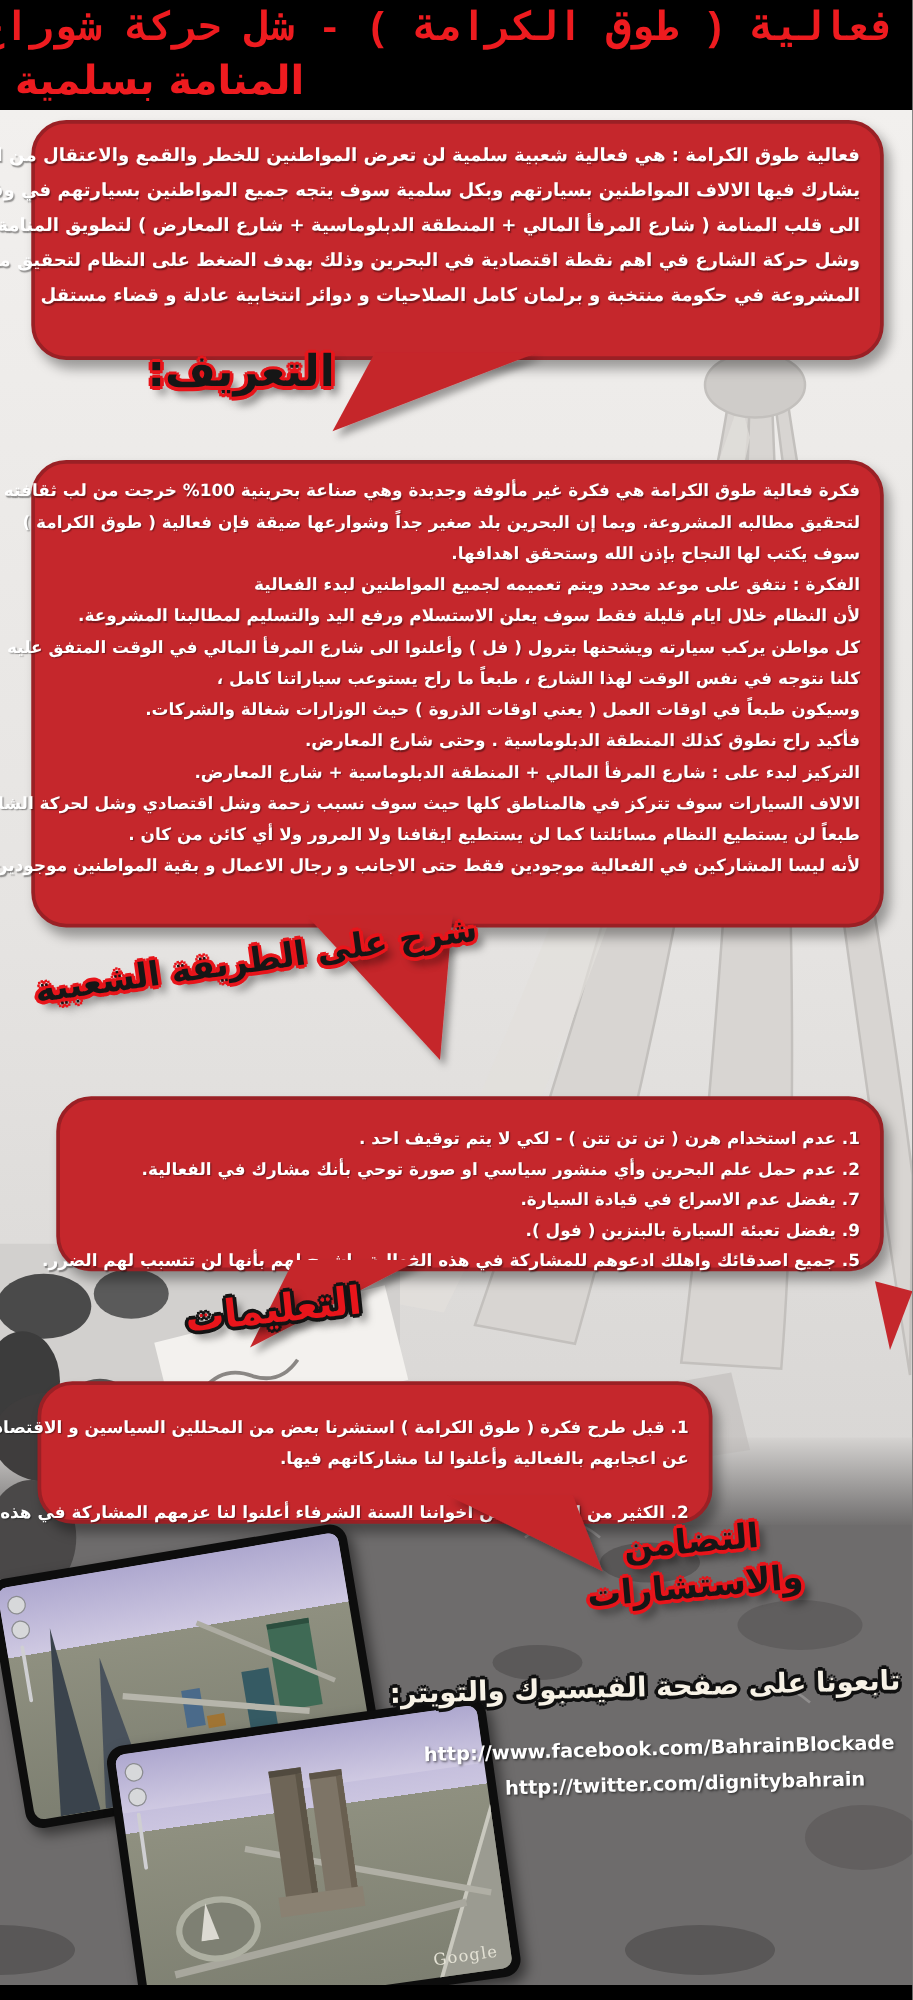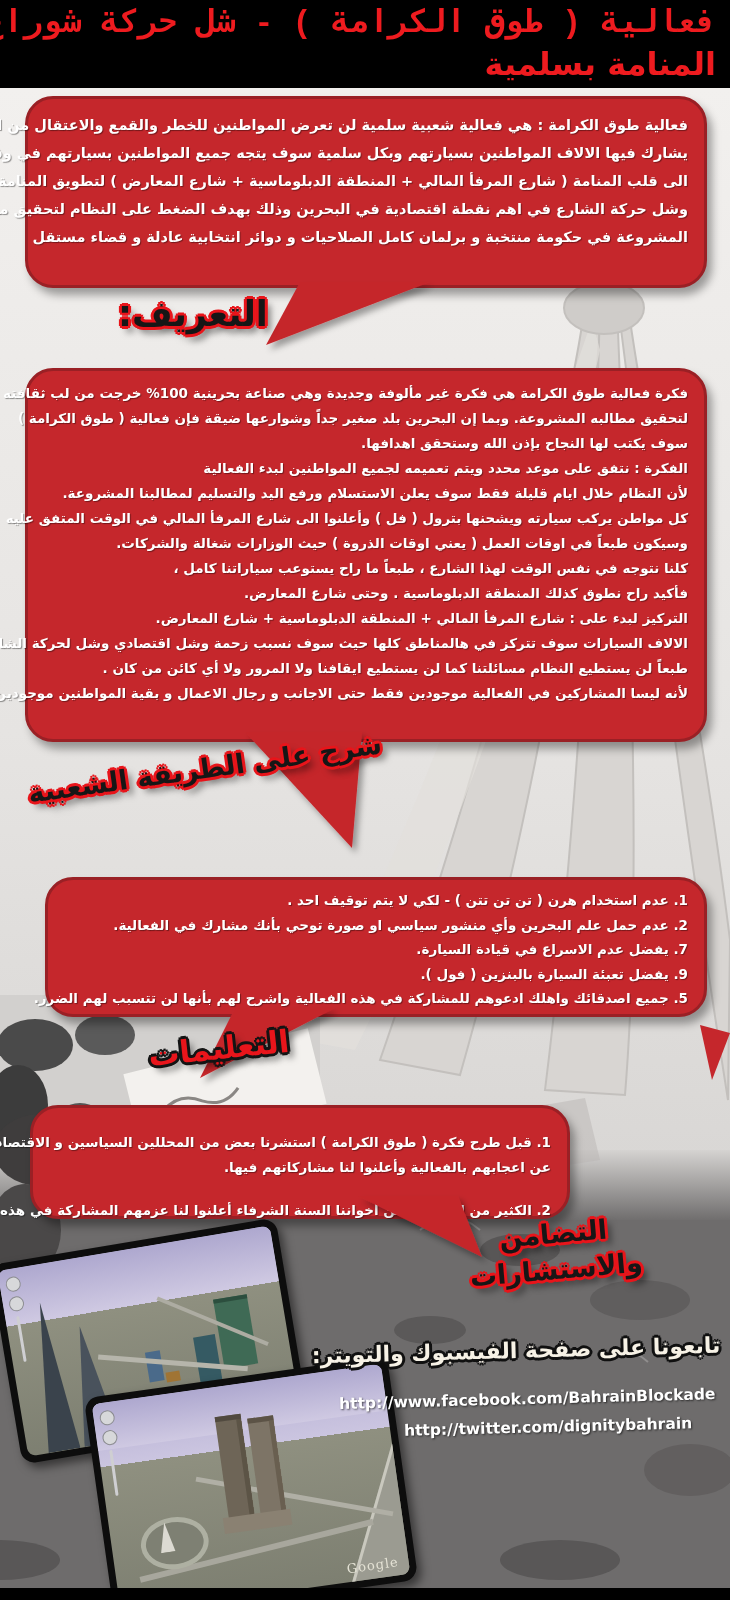--- a/index.html
+++ b/index.html
@@ -21,38 +21,38 @@
   #title .t2{font-size:32px;line-height:40px;padding-left:12px;}
   
   .bubble{position:absolute;background:#c5272c;border:3px solid #9a2025;border-radius:28px;
           box-sizing:border-box;z-index:3;box-shadow:5px 7px 9px rgba(0,0,0,.35);
           direction:rtl;text-align:right;color:#fff;font-weight:bold;}
   .bubble .line{white-space:nowrap;text-shadow:1px 1px 1px rgba(0,0,0,.4);}
   #bubble-definition{left:25px;top:96px;width:682px;height:192px;padding:12px 16px;font-size:14.5px;}
   #bubble-definition .line{line-height:28px;}
   #bubble-explanation{left:25px;top:368px;width:682px;height:374px;padding:10px 16px;font-size:13.5px;}
   #bubble-explanation .line{line-height:25px;}
-  #bubble-instructions{left:45px;top:877px;width:662px;height:140px;padding:8px 16px;font-size:13.5px;}
+  #bubble-instructions{left:45px;top:877px;width:662px;height:140px;padding:19px 16px;font-size:13.5px;}
   #bubble-instructions .line{line-height:24.5px;}
   #bubble-solidarity{left:30px;top:1105px;width:540px;height:114px;padding:22px 16px;font-size:13.5px;}
   #bubble-solidarity .line{line-height:25px;}
   #bubble-solidarity .spacer{height:18px;}
   
   #tails{left:0;top:0;z-index:4;pointer-events:none;}
   
   .label{position:absolute;z-index:5;font-weight:bold;white-space:nowrap;direction:rtl;}
   .outline-red{color:#161616;
     text-shadow:-2px -2px 0 #e8151b,2px -2px 0 #e8151b,-2px 2px 0 #e8151b,2px 2px 0 #e8151b,
                 -3px 0 0 #e8151b,3px 0 0 #e8151b,0 -3px 0 #e8151b,0 3px 0 #e8151b,
                 5px 6px 7px rgba(0,0,0,.55);}
   .outline-black{color:#e8151b;
     text-shadow:-2px -2px 0 #141414,2px -2px 0 #141414,-2px 2px 0 #141414,2px 2px 0 #141414,
                 -3px 0 0 #141414,3px 0 0 #141414,0 -3px 0 #141414,0 3px 0 #141414,
                 5px 6px 7px rgba(0,0,0,.55);}
-  #label-definition{left:118px;top:294px;font-size:35px;}
+  #label-definition{left:118px;top:278px;font-size:35px;}
   #label-explanation{left:26px;top:778px;font-size:27px;transform:rotate(-8deg);transform-origin:left top;}
   #label-instructions{left:148px;top:1030px;font-size:31px;transform:rotate(-6deg);}
   #label-solidarity{left:468px;top:1216px;font-size:27px;line-height:36px;text-align:center;transform:rotate(-5deg);}
   
   .ge-card{position:absolute;background:#0d0d0d;border-radius:14px;padding:7px;z-index:6;
            box-shadow:4px 6px 10px rgba(0,0,0,.5);}
   .ge-view{position:relative;width:100%;height:100%;border-radius:8px;overflow:hidden;
            background:linear-gradient(#b6b0d4 0,#cbc5e0 30%,#8f9080 30%,#7d7f71 100%);}
   .ge-sky{position:absolute;left:0;top:0;width:100%;height:30%;background:linear-gradient(#aea8cf,#cfc9e2);}
   .ge-ctrl{position:absolute;left:6px;top:8px;width:14px;z-index:3;}
@@ -116,21 +116,21 @@
       <path d="M600,1360 q24,-20 48,2" stroke="#8f8d8d" stroke-width="2" fill="none"></path>
       <path d="M40,1210 q40,-30 80,-6" stroke="#8a8888" stroke-width="3" fill="none"></path>
       <ellipse cx="40" cy="1150" rx="46" ry="36" fill="#3f3d3d"></ellipse>
       <ellipse cx="25" cy="1230" rx="36" ry="46" fill="#4a4848"></ellipse>
       <path d="M460,1120 L585,1098 L600,1160 L470,1180 Z" fill="#b9b6b3" opacity="0.5"></path>
     </g>
   </svg>
 
   <div id="title">
     <div class="t1">فعالية ( طوق الكرامة ) - شل حركة شوراع</div>
-    <div class="t2" style="text-align:right;">
+    <div class="t2" style="text-align:left;">
       <span>المنامة بسلمية</span>
     </div>
   </div>
   <div class="band" id="band-top" style="z-index:7;"></div>
   <div class="band" id="band-bottom"></div>
 
   <svg class="abs" id="tails" width="730" height="1600" viewBox="0 0 730 1600">
     <g fill="#c5272c" filter="url(#tailshadow)">
       <path d="M300,282 L430,282 L266,345 Z"></path>
       <path d="M245,732 L362,732 L352,848 Z"></path>
@@ -153,22 +153,22 @@
     </div>
   <div class="label outline-red" id="label-definition">التعريف:</div>
 
   <div class="bubble" id="bubble-explanation">
       <div class="line">فكرة فعالية طوق الكرامة هي فكرة غير مألوفة وجديدة وهي صناعة بحرينية 100% خرجت من لب ثقافته السلمية</div>
       <div class="line">لتحقيق مطالبه المشروعة. وبما إن البحرين بلد صغير جداً وشوارعها ضيقة فإن فعالية ( طوق الكرامة )</div>
       <div class="line">سوف يكتب لها النجاح بإذن الله وستحقق اهدافها.</div>
       <div class="line">الفكرة : نتفق على موعد محدد ويتم تعميمه لجميع المواطنين لبدء الفعالية</div>
       <div class="line">لأن النظام خلال ايام قليلة فقط سوف يعلن الاستسلام ورفع اليد والتسليم لمطالبنا المشروعة.</div>
       <div class="line">كل مواطن يركب سيارته ويشحنها بترول ( فل ) وأعلنوا الى شارع المرفأ المالي في الوقت المتفق عليه</div>
+      <div class="line">كلنا نتوجه في نفس الوقت لهذا الشارع ، طبعاً ما راح يستوعب سياراتنا كامل ،</div>
       <div class="line">وسيكون طبعاً في اوقات العمل ( يعني اوقات الذروة ) حيث الوزارات شغالة والشركات.</div>
-      <div class="line">كلنا نتوجه في نفس الوقت لهذا الشارع ، طبعاً ما راح يستوعب سياراتنا كامل ،</div>
       <div class="line">فأكيد راح نطوق كذلك المنطقة الدبلوماسية . وحتى شارع المعارض.</div>
       <div class="line">التركيز لبدء على : شارع المرفأ المالي + المنطقة الدبلوماسية + شارع المعارض.</div>
       <div class="line">الالاف السيارات سوف تتركز في هالمناطق كلها حيث سوف نسبب زحمة وشل اقتصادي وشل لحركة الشارع.</div>
       <div class="line">طبعاً لن يستطيع النظام مسائلتنا كما لن يستطيع ايقافنا ولا المرور ولا أي كائن من كان .</div>
       <div class="line">لأنه ليسا المشاركين في الفعالية موجودين فقط حتى الاجانب و رجال الاعمال و بقية المواطنين موجودين.</div>
     </div>
   <div class="label outline-red" id="label-explanation">شرح على الطريقة الشعبية</div>
 
   <div class="bubble" id="bubble-instructions">
       <div class="line">1. عدم استخدام هرن ( تن تن تتن ) - لكي لا يتم توقيف احد .</div>

